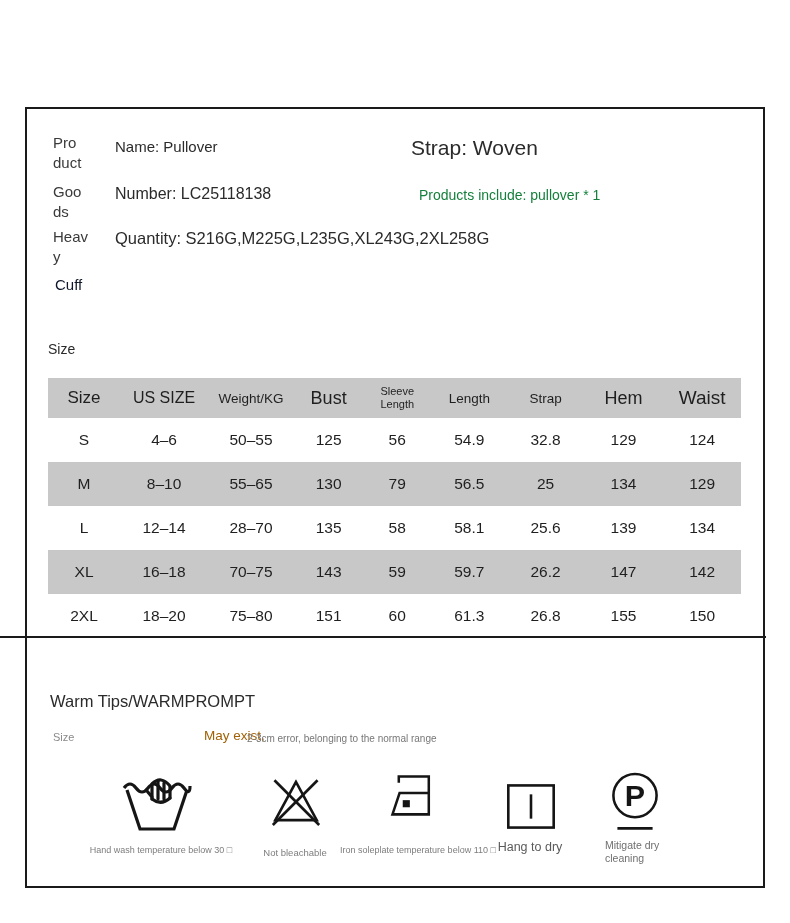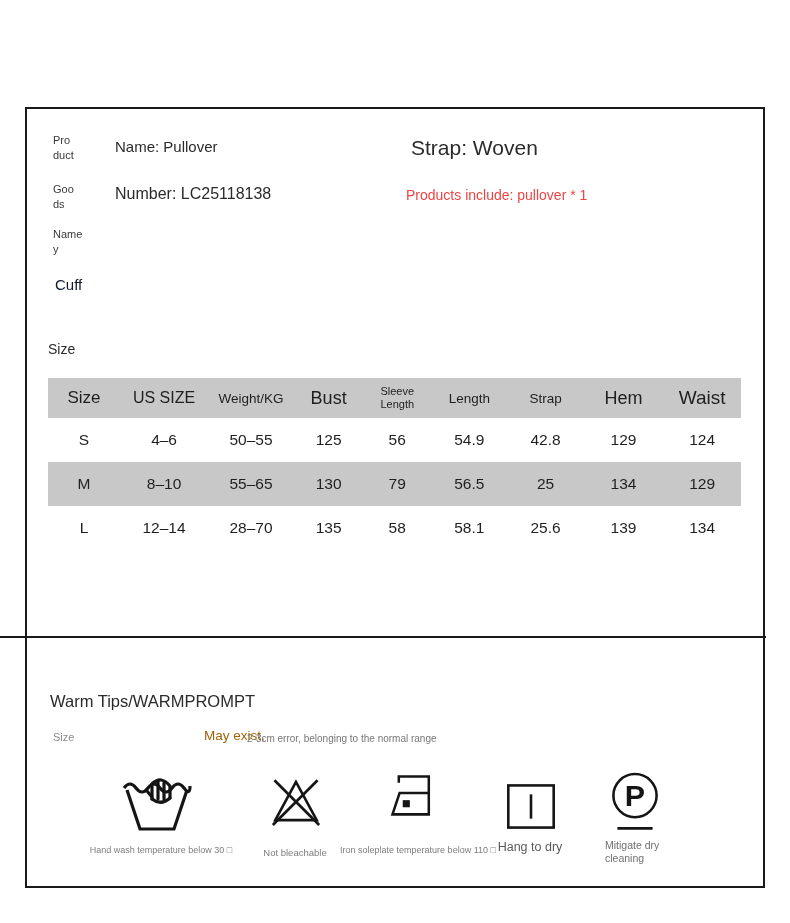--- a/index.html
+++ b/index.html
@@ -6,29 +6,29 @@
   .page{position:relative;width:790px;height:923px;background:#ffffff;
         font-family:"Liberation Sans",sans-serif;color:#222;overflow:hidden;}
   .abs{position:absolute;}
 
   .title{top:27px;left:0;width:100%;text-align:center;font-size:25px;font-weight:700;
          color:#111;letter-spacing:0.5px;}
   .subtitle{top:71px;left:0;width:100%;text-align:center;font-size:11px;color:#e8308f;}
 
   .outer-box{left:25px;top:107px;width:740px;height:781px;border:2px solid #1a1a1a;box-sizing:border-box;}
 
-  .mini-label{width:44px;font-size:11px;line-height:1.35;color:#3a3a3a;word-break:break-all;}
+  .mini-label{width:44px;font-size:15px;line-height:1.35;color:#3a3a3a;word-break:break-all;}
   .lbl-product{left:53px;top:133px;}
   .lbl-goods{left:53px;top:182px;}
   .lbl-heavy{left:53px;top:227px;}
 
   .name-value{left:115px;top:138px;font-size:15px;color:#2b2b2b;}
   .fabric-value{left:411px;top:136px;font-size:21px;color:#2b2b2b;}
   .number-value{left:115px;top:185px;font-size:16px;color:#2b2b2b;}
-  .includes-value{left:406px;top:187px;font-size:14px;color:#ef4444;}
+  .includes-value{left:419px;top:187px;font-size:14px;color:#15803d;}
   .quantity-value{left:115px;top:229px;font-size:16.5px;color:#2b2b2b;}
   .cuff-label{left:55px;top:276px;font-size:15px;color:#0f172a;}
   .size-section-label{left:48px;top:341px;font-size:14px;color:#2b2b2b;}
 
   table.size-table{position:absolute;left:48px;top:378px;width:693px;border-collapse:collapse;table-layout:fixed;}
   table.size-table thead tr{height:40px;background:#c8c8c8;}
   table.size-table tbody tr{height:44px;background:#ffffff;}
   table.size-table tbody tr:nth-child(even){background:#c8c8c8;}
   table.size-table th,table.size-table td{padding:0;text-align:center;vertical-align:middle;
       font-weight:400;color:#1f1f1f;}
@@ -71,23 +71,24 @@
   <div class="abs fabric-value">Strap: Woven</div>
 
   <div class="abs mini-label lbl-goods">
     <span>Goo</span><br>
     <span>ds</span>
   </div>
   <div class="abs number-value">Number: LC25118138</div>
   <div class="abs includes-value">Products include: pullover * 1</div>
 
   <div class="abs mini-label lbl-heavy">
-    <span>Name</span><br>
+    <span>Heav</span><br>
     <span>y</span>
   </div>
+  <div class="abs quantity-value">Quantity: S216G,M225G,L235G,XL243G,2XL258G</div>
 
   <div class="abs cuff-label">Cuff</div>
   <div class="abs size-section-label">Size</div>
 
   <table class="size-table">
     <colgroup>
       <col style="width:10.4%">
         <col style="width:12.7%">
         <col style="width:12.4%">
       <col style="width:10.0%">
@@ -112,21 +113,21 @@
       </tr>
     </thead>
     <tbody>
       <tr>
         <td>S</td>
         <td>4–6</td>
         <td>50–55</td>
         <td>125</td>
         <td>56</td>
         <td>54.9</td>
-        <td>42.8</td>
+        <td>32.8</td>
         <td>129</td>
         <td>124</td>
       </tr>
       <tr>
         <td>M</td>
         <td>8–10</td>
         <td>55–65</td>
         <td>130</td>
         <td>79</td>
         <td>56.5</td>
@@ -137,20 +138,42 @@
       <tr>
         <td>L</td>
         <td>12–14</td>
         <td>28–70</td>
         <td>135</td>
         <td>58</td>
         <td>58.1</td>
         <td>25.6</td>
         <td>139</td>
         <td>134</td>
+      </tr>
+      <tr>
+        <td>XL</td>
+        <td>16–18</td>
+        <td>70–75</td>
+        <td>143</td>
+        <td>59</td>
+        <td>59.7</td>
+        <td>26.2</td>
+        <td>147</td>
+        <td>142</td>
+      </tr>
+      <tr>
+        <td>2XL</td>
+        <td>18–20</td>
+        <td>75–80</td>
+        <td>151</td>
+        <td>60</td>
+        <td>61.3</td>
+        <td>26.8</td>
+        <td>155</td>
+        <td>150</td>
       </tr>
     </tbody>
   </table>
 
   <div class="abs divider"></div>
 
   <div class="abs warm-title">Warm Tips/WARMPROMPT</div>
   <div class="abs warm-size-label">Size</div>
   <div class="abs warm-note">May exist,</div>
   <div class="abs warm-note-detail">2-3cm error, belonging to the normal range</div>

